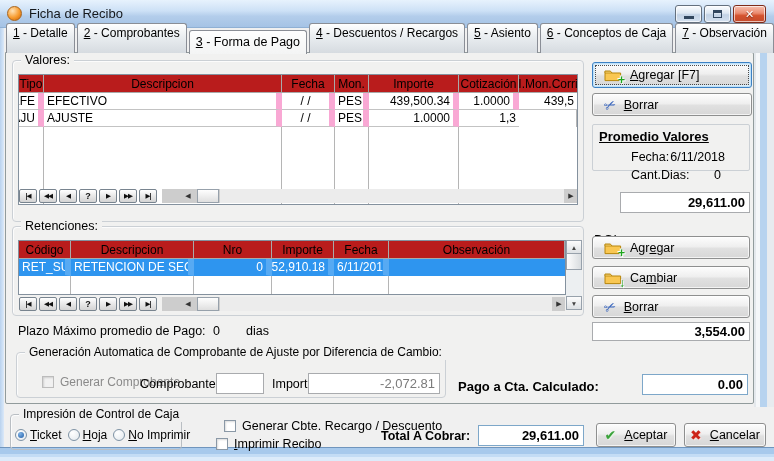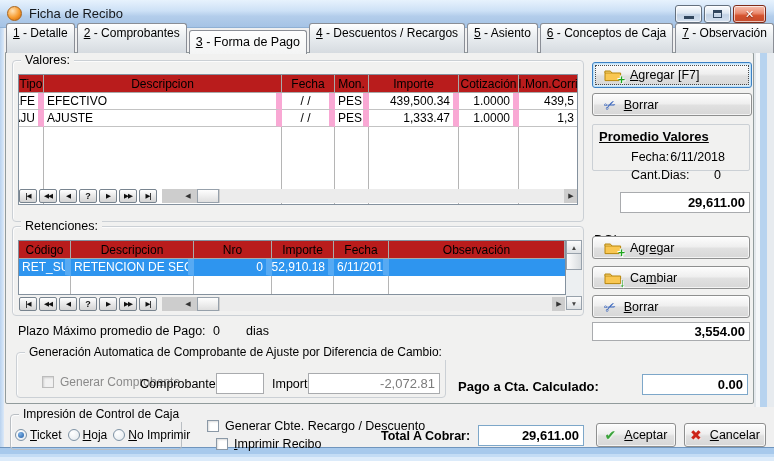--- a/index.html
+++ b/index.html
@@ -182,21 +182,20 @@
     <div class="td ctr">/ /</div>
     <div class="td">PES</div>
     <div class="td num">439,500.34</div>
     <div class="td num">1.0000</div>
     <div class="td num last">439,5</div>
 
     <div class="td num">AJU</div>
     <div class="td">AJUSTE</div>
     <div class="td ctr">/ /</div>
     <div class="td">PES</div>
-    <div class="td num">1,333.47</div>
     <div class="td num">1.0000</div>
     <div class="td num last">1,3</div>
 
     <div class="tf"></div>
     <div class="tf"></div>
     <div class="tf"></div>
     <div class="tf"></div>
     <div class="tf"></div>
     <div class="tf"></div>
     <div class="tf last"></div>
@@ -354,21 +353,21 @@
         <span class="radio"></span>
         <span><u>H</u>oja</span>
       </span>
       <span class="radioItem">
         <span class="radio"></span>
         <span><u>N</u>o Imprimir</span>
       </span>
     </div>
   </div>
 
-  <div class="cbRow" style="left:187px;top:419px;">
+  <div class="cbRow" style="left:204px;top:419px;">
     <span class="cb"></span>
     <span>Generar Cbte. Recargo / Descuento</span>
   </div>
   <div class="cbRow" style="left:196px;top:437px;">
     <span class="cb"></span>
     <span><u>I</u>mprimir Recibo</span>
   </div>
 
   <span class="lbl bold" style="left:381px;top:429px;font-size:12.5px;">Total A Cobrar:</span>
   <input class="field boldnum bluebrd" style="left: 478px; top: 425px; width: 106px; height: 21px;" value="29,611.00">

